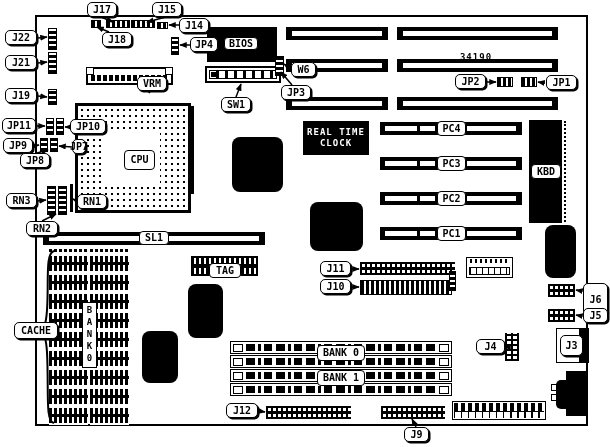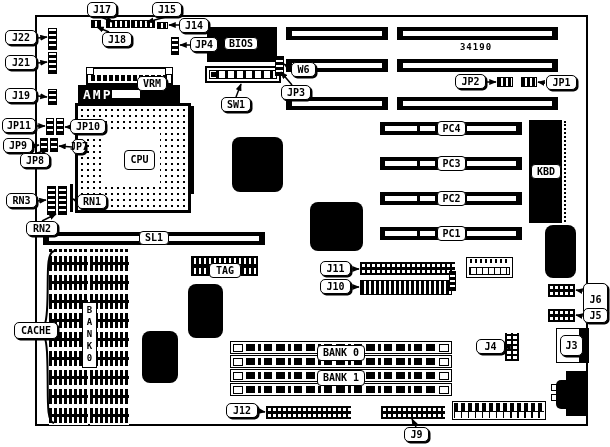--- a/index.html
+++ b/index.html
@@ -113,53 +113,53 @@
   <div class="black" style="left:207px;top:27px;width:70px;height:35px"></div>
   <div class="taglabel" style="left:224px;top:37px;width:34px;height:13px">BIOS</div>
 
   <div class="hstripe" style="left:48px;top:28px;width:9px;height:22px"></div>
   <div class="hstripe" style="left:48px;top:52px;width:9px;height:22px"></div>
   <div class="hstripe" style="left:48px;top:89px;width:9px;height:16px"></div>
 
   <div class="vrm-outer" style="left:86px;top:67px;width:87px;height:18px">
     <div class="vrm-teeth"></div>
   </div>
-  <div class="ampbar" style="left:78px;top:85px;width:102px;height:18px">
-    <span>AMP</span>
-    <div class="amp-stripe"></div>
-  </div>
   <div class="socket" style="left:75px;top:103px;width:116px;height:110px"></div>
   <div class="cpu-inner" style="left:104px;top:133px;width:56px;height:54px"></div>
   <div class="black" style="left:190px;top:106px;width:4px;height:88px"></div>
   <div class="taglabel" style="left:124px;top:150px;width:31px;height:20px">CPU</div>
 
   <div class="hstripe" style="left:46px;top:118px;width:8px;height:17px"></div>
   <div class="hstripe" style="left:56px;top:118px;width:8px;height:17px"></div>
   <div class="hstripe" style="left:40px;top:138px;width:8px;height:14px"></div>
   <div class="hstripe" style="left:50px;top:138px;width:8px;height:14px"></div>
   <div class="hstripe" style="left:47px;top:186px;width:9px;height:29px"></div>
   <div class="hstripe" style="left:58px;top:186px;width:9px;height:29px"></div>
   <div class="black" style="left:70px;top:184px;width:3px;height:28px"></div>
 
   <div class="sw-outer" style="left:205px;top:66px;width:76px;height:17px">
     <div class="sw-inner">
         <div class="sw-first"></div>
       </div>
   </div>
   <div class="hstripe" style="left:275px;top:56px;width:9px;height:20px"></div>
+  <div class="rtc" style="left:303px;top:121px;width:66px;height:34px">
+    <span>REAL TIME</span>
+    <span>CLOCK</span>
+  </div>
   <div class="qfp" style="left:232px;top:137px;width:51px;height:55px"></div>
   <div class="qfp" style="left:310px;top:202px;width:53px;height:49px"></div>
 
   <div class="slotseg" style="left:286px;top:27px;width:102px;height:13px"></div>
   <div class="slotseg" style="left:397px;top:27px;width:161px;height:13px"></div>
   <div class="slotseg" style="left:286px;top:59px;width:102px;height:13px"></div>
   <div class="slotseg" style="left:397px;top:59px;width:161px;height:13px"></div>
   <div class="slotseg" style="left:286px;top:97px;width:102px;height:13px"></div>
   <div class="slotseg" style="left:397px;top:97px;width:161px;height:13px"></div>
-  <div class="pn" style="left:450px;top:42px;width:52px">34190</div>
+  <div class="pn" style="left:450px;top:52px;width:52px">34190</div>
   <div class="vstripe" style="left:497px;top:77px;width:16px;height:10px"></div>
   <div class="vstripe" style="left:521px;top:77px;width:16px;height:10px"></div>
 
   <div class="pci-bar" style="top:122px">
     <div class="pci-w" style="left:5px;width:32px"></div>
     <div class="pci-w" style="left:40px;width:15px"></div>
     <div class="pci-w" style="left:87px;width:49px"></div>
   </div>
   <div class="taglabel" style="left:437px;top:121px;width:29px;height:15px">PC4</div>
   <div class="pci-bar" style="top:157px">

